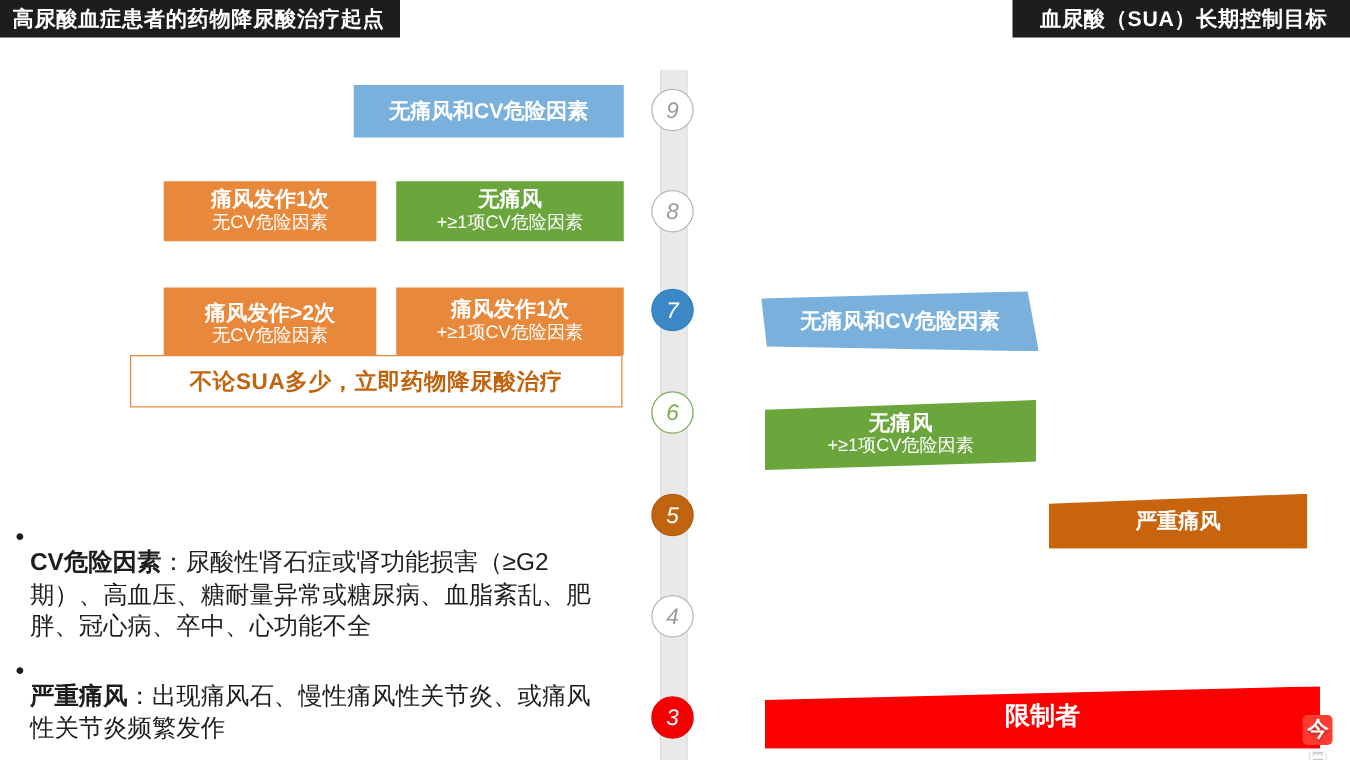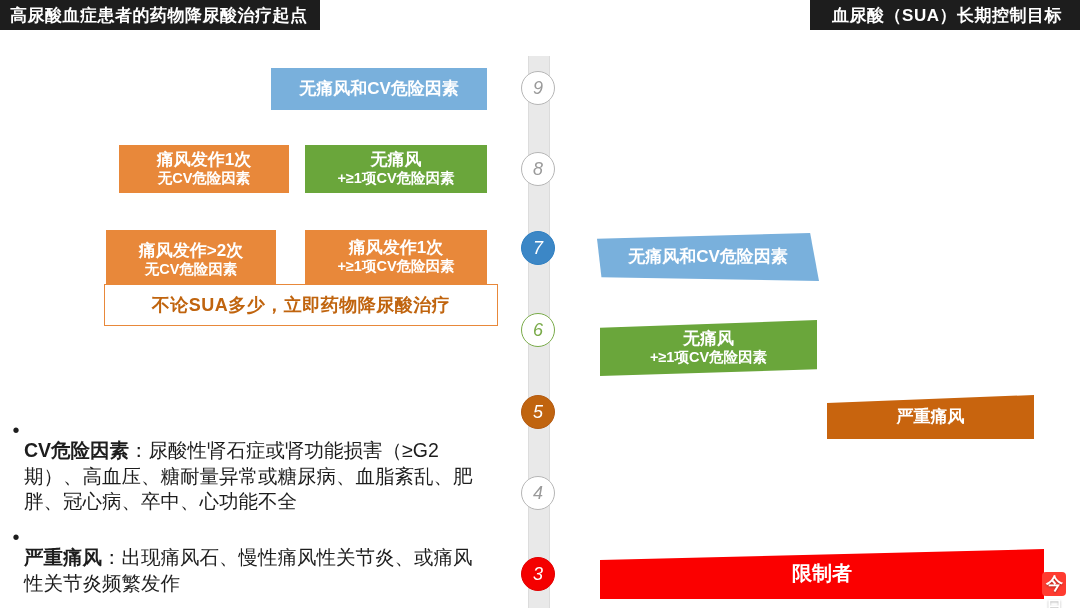--- a/index.html
+++ b/index.html
@@ -97,37 +97,38 @@
     color: #ffffff;
     font-weight: bold;
     display: flex;
     flex-direction: column;
     align-items: center;
     justify-content: center;
     text-align: center;
     line-height: 1.18;
     font-size: 17px;
     padding: 4px 6px;
+    margin-left: 12px;
   }
   .box .sub {
     font-size: 14.5px;
-    font-weight: bold;
+    font-weight: normal;
     text-align: right;
   }
   .blue   { background: #79b0dc; }
   .green  { background: #6aa63b; }
   .orange { background: #e8883a; }
   .dkorange { background: #c8640e; }
   .red    { background: #fb0000; }
 
   
   .b-left-9 { left: 271px; top: 68px;  width: 216px; height: 42px; }
   .b-left-8a { left: 119px; top: 145px; width: 170px; height: 48px; }
   .b-left-8b { left: 305px; top: 145px; width: 182px; height: 48px; }
-  .b-left-7a { left: 106px; top: 230px; width: 170px; height: 60px; }
+  .b-left-7a { left: 119px; top: 230px; width: 170px; height: 60px; }
   .b-left-7b { left: 305px; top: 230px; width: 182px; height: 54px; }
 
   .callout {
     position: absolute;
     left: 104px;
     top: 284px;
     width: 394px;
     height: 42px;
     box-sizing: border-box;
     border: 1.5px solid #e8883a;

